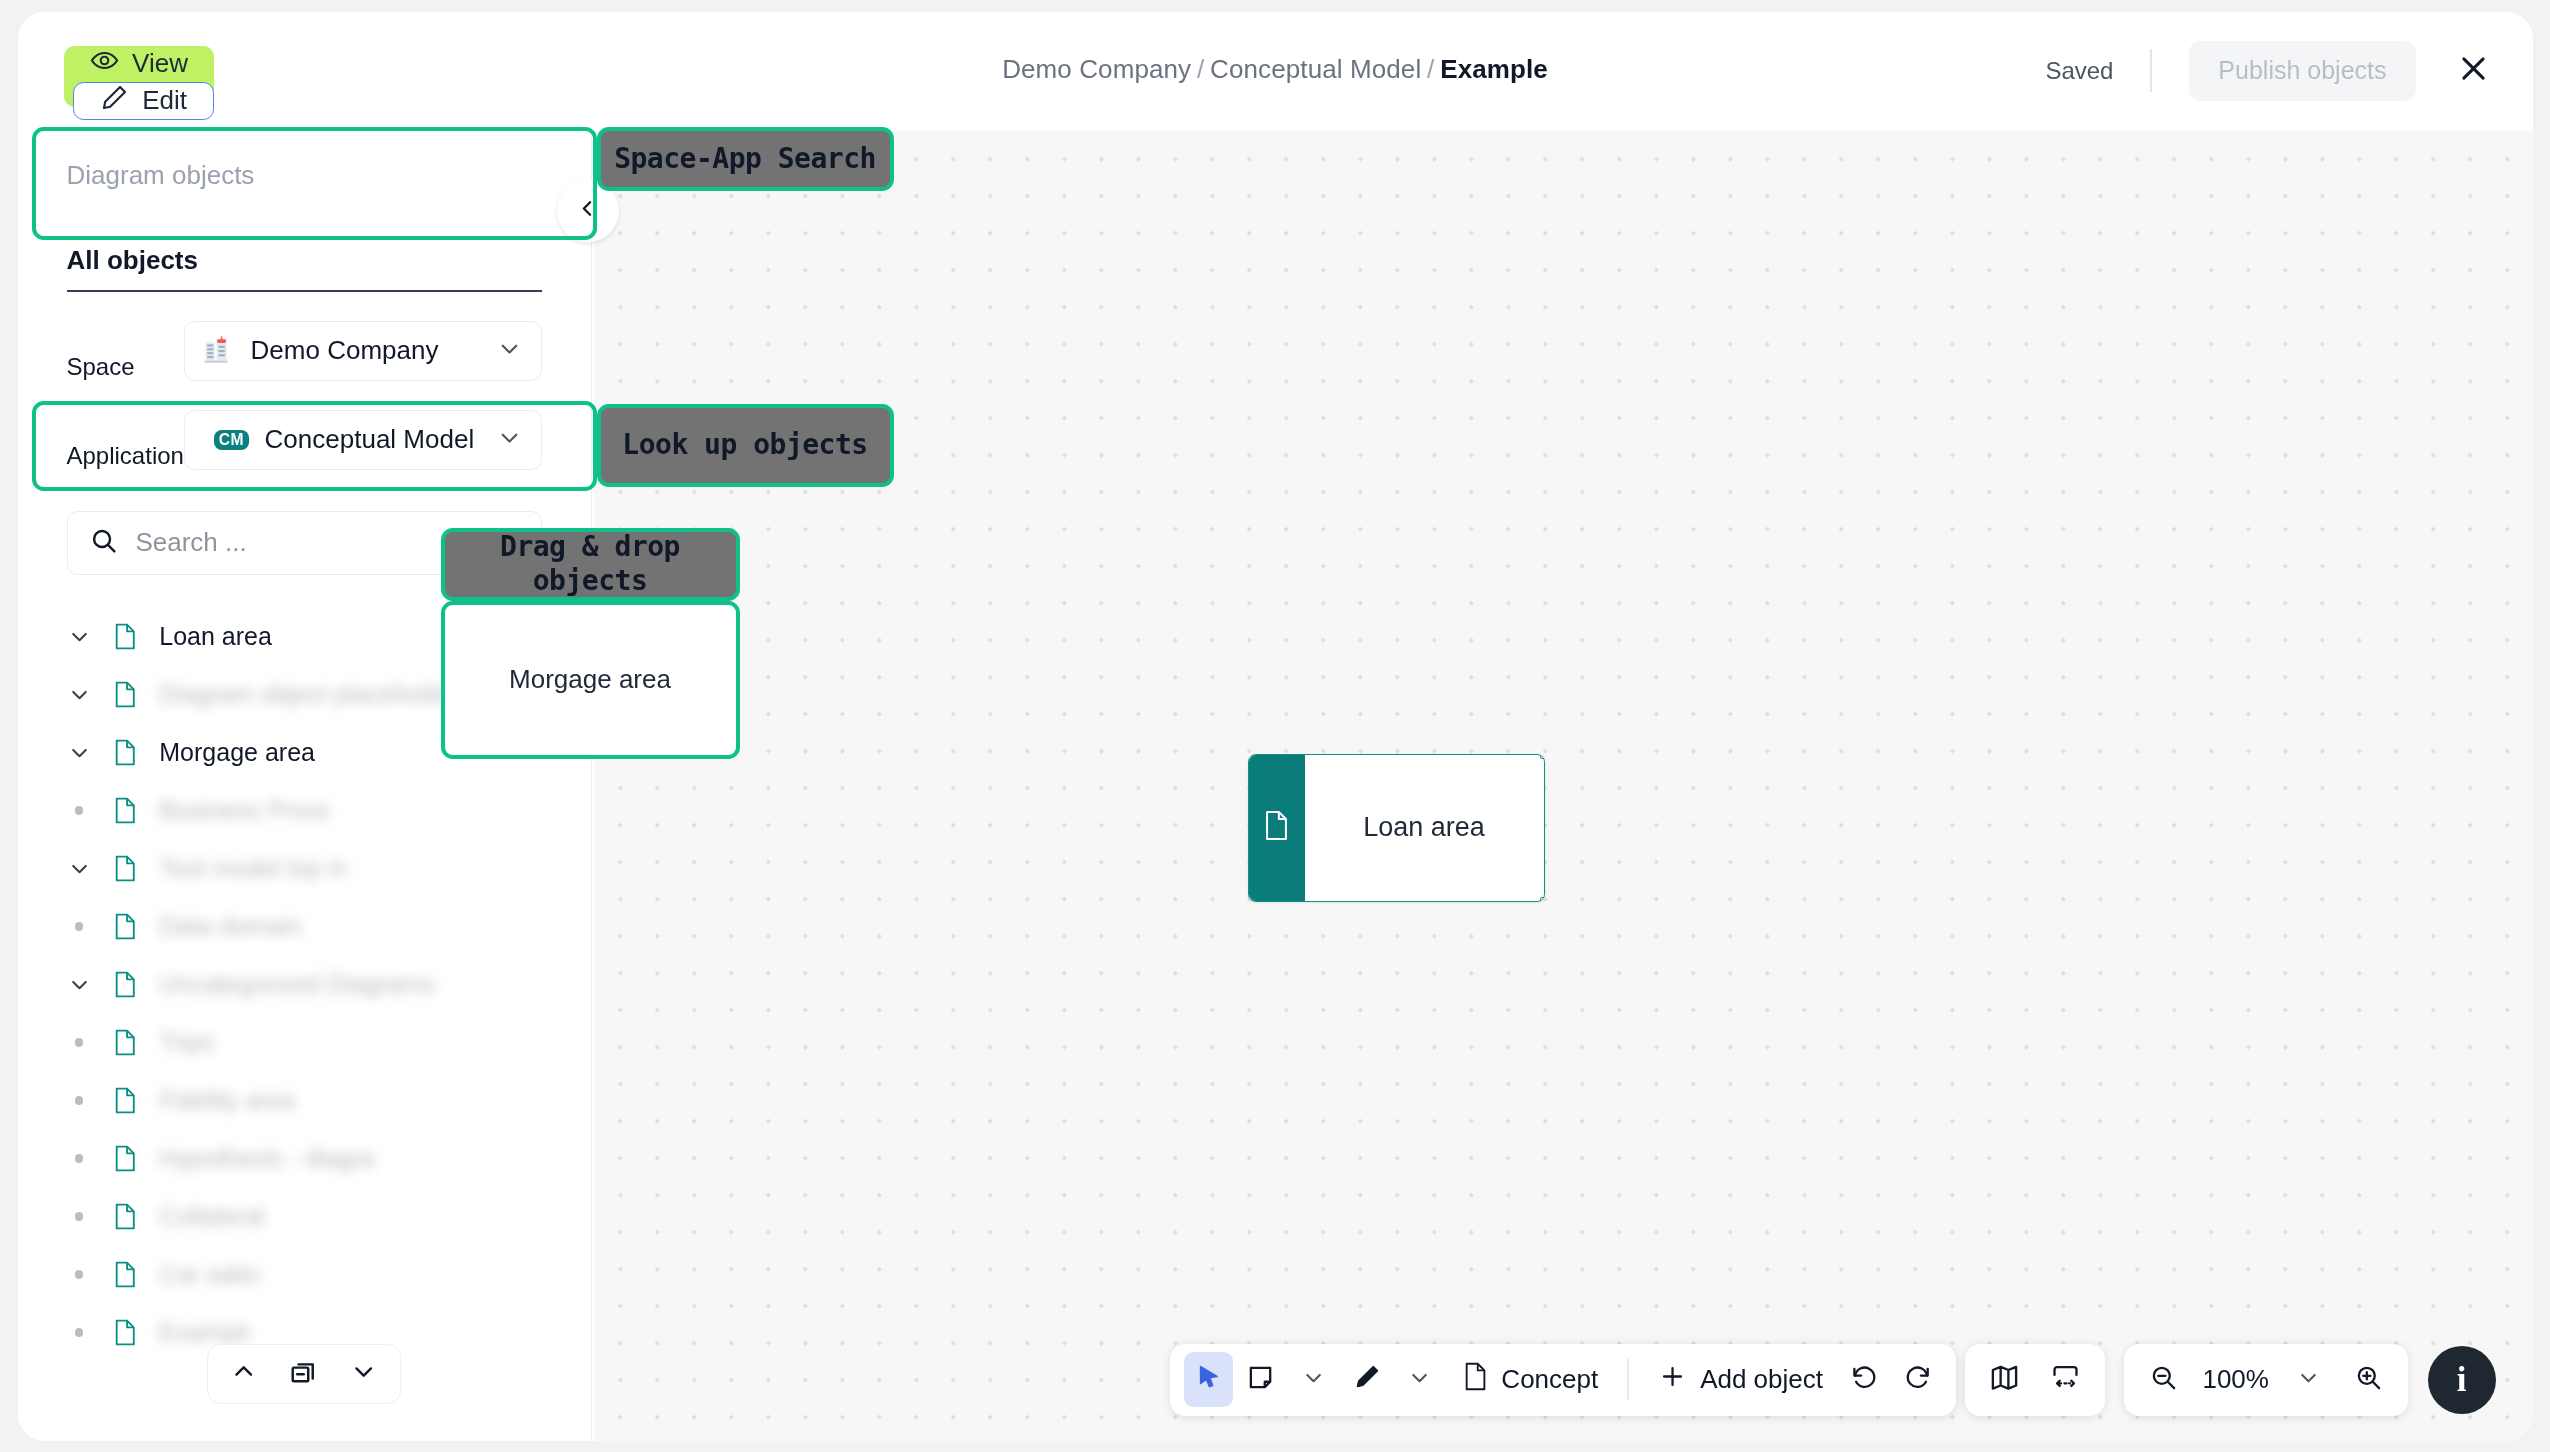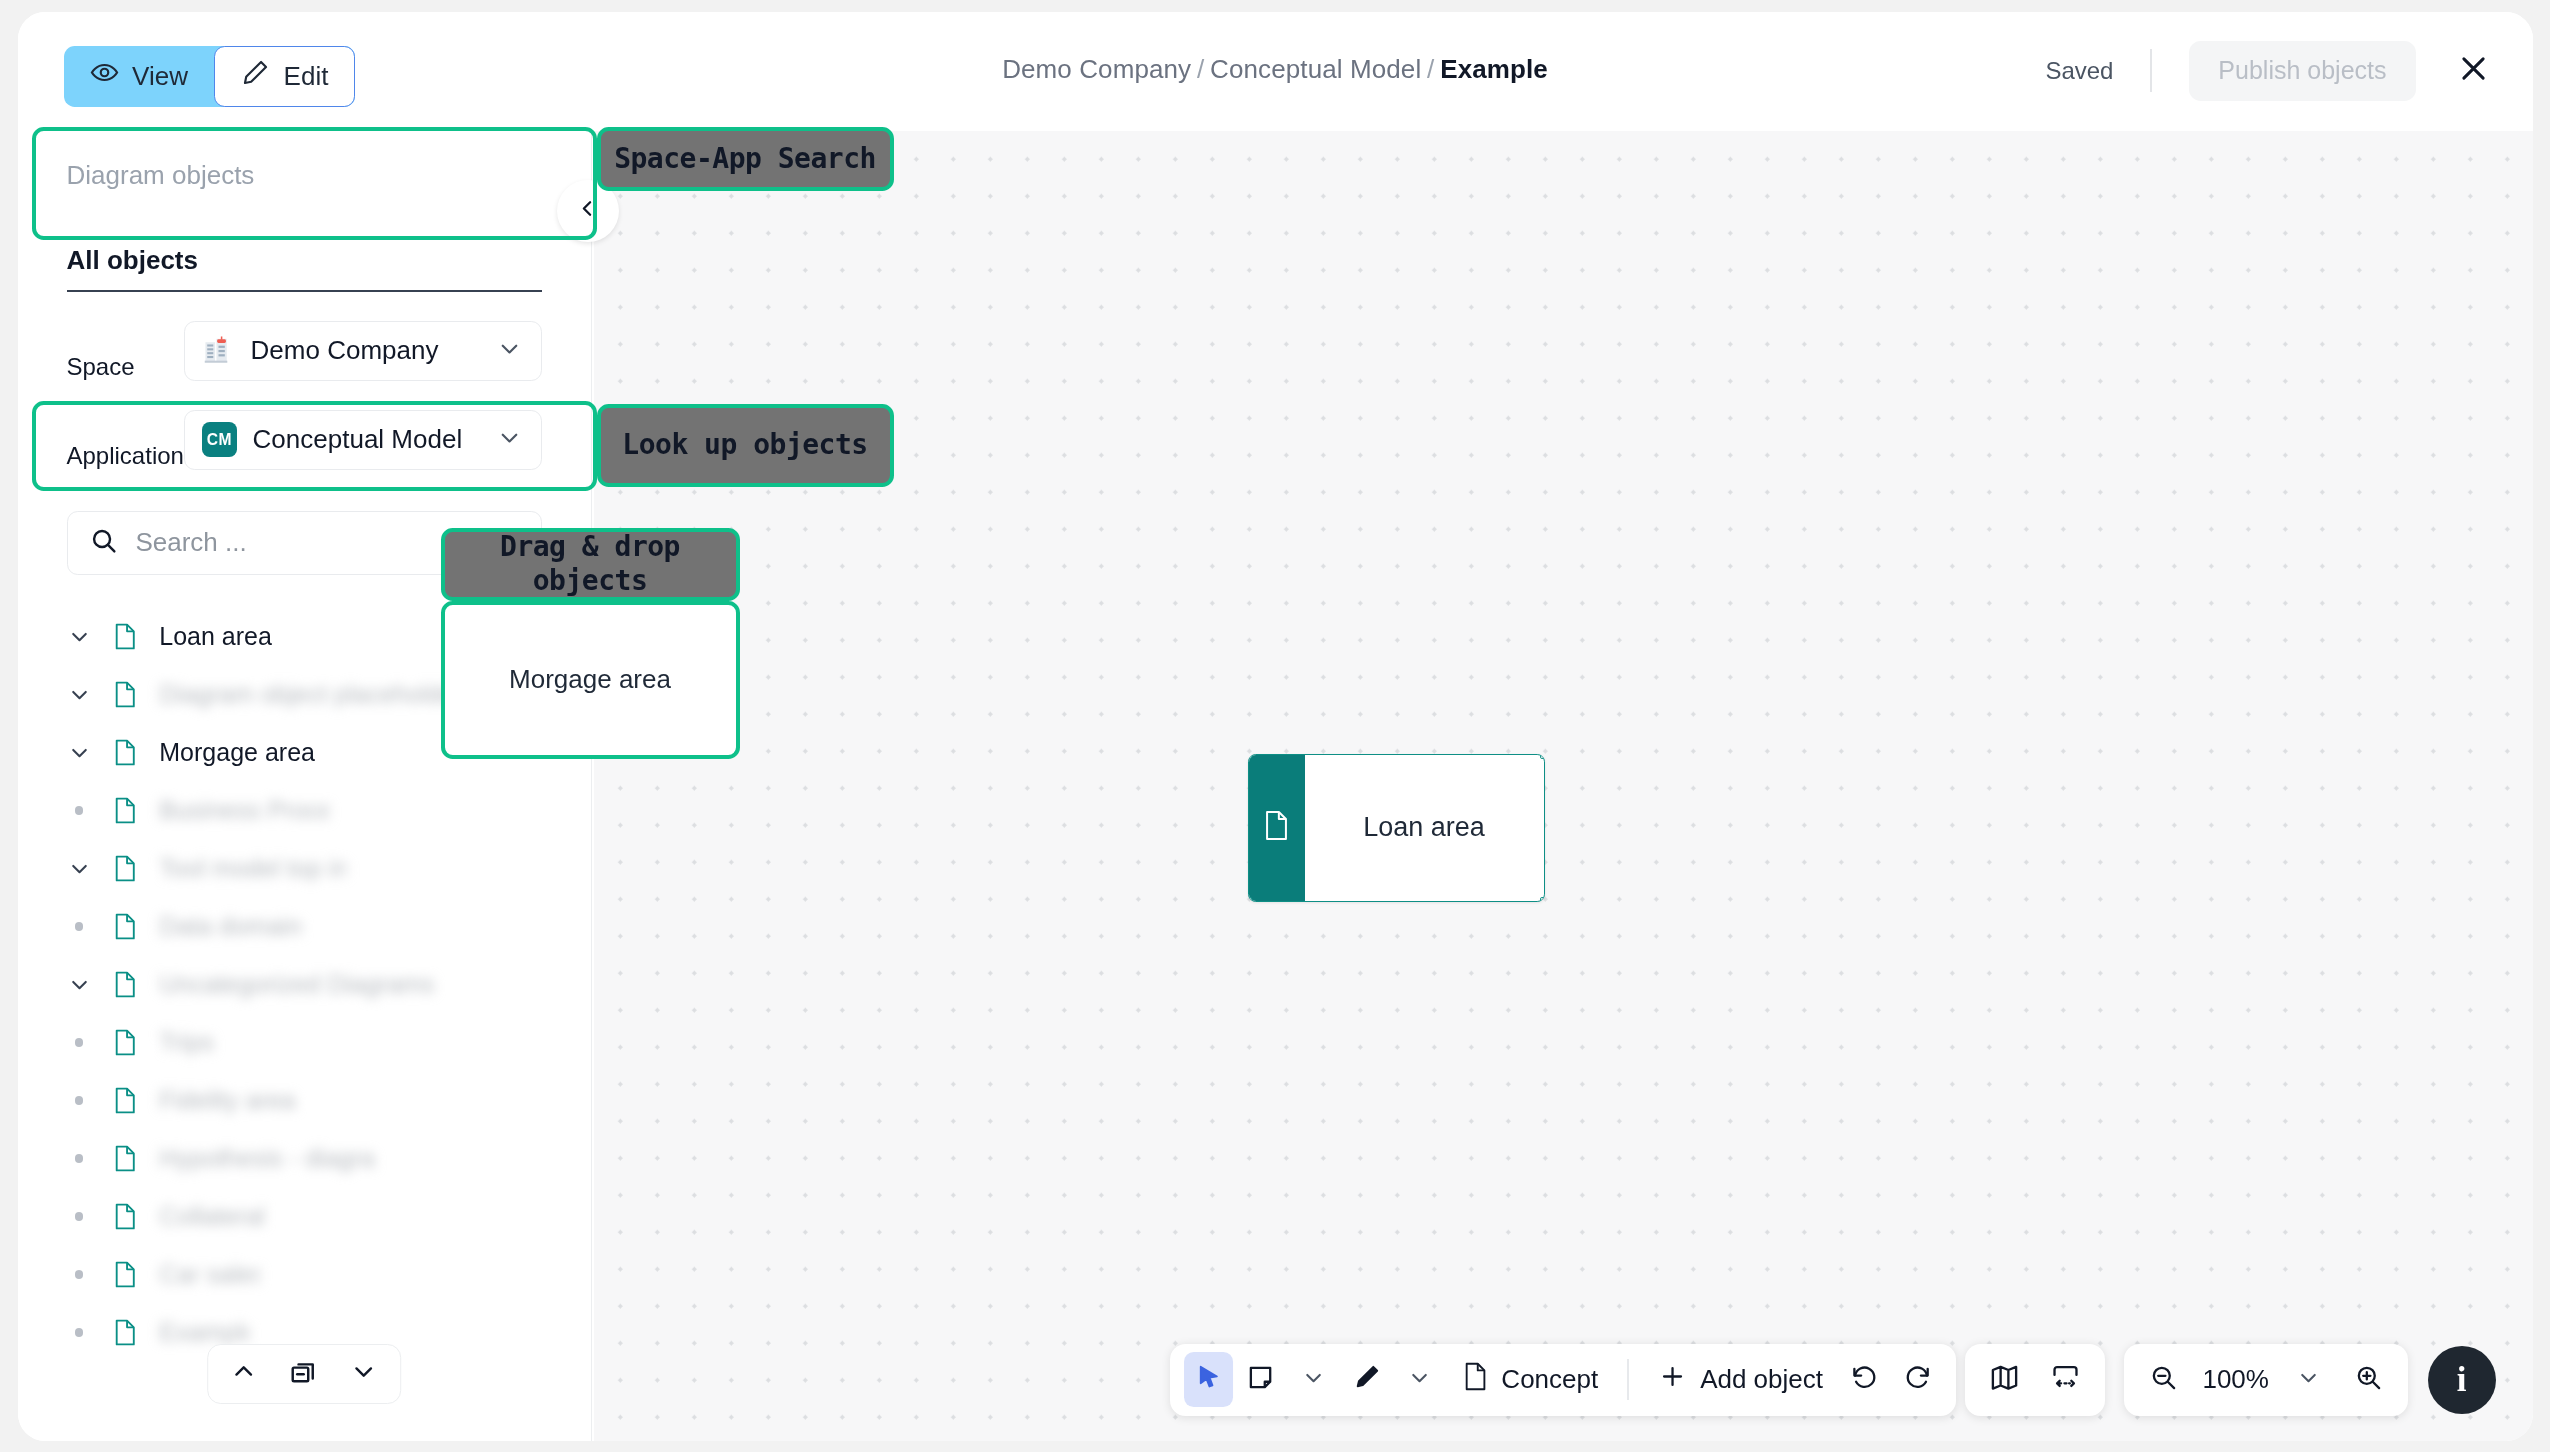--- a/index.html
+++ b/index.html
@@ -20,21 +20,21 @@
 
   
   #header {
     position: absolute; left: 0; top: 0; width: 100%; height: 119px;
     background: #ffffff;
     display: flex; align-items: center;
   }
   .viewedit {
     position: absolute; left: 46px; top: 34px;
     display: flex; align-items: flex-end;
-    background: #7dd3fc; border-radius: 10.7px; height: 61px;
+    background: #bef264; border-radius: 10.7px; height: 61px; flex-direction: column;
   }
   .ve-btn {
     display: flex; align-items: center; gap: 13.6px;
     height: 61px; padding: 0 26px;
     font-size: 26px; color: #1f2937; border-radius: 10.7px;
     cursor: pointer;
   }
   .ve-btn.active {
     background: #ffffff; border: 1.9px solid #4f86ea;
   }
@@ -81,24 +81,25 @@
   .field-label { width: 117px; font-size: 24px; color: #111827; }
   .field-select {
     flex: 1; height: 60px; border: 1.9px solid #e9ebee; border-radius: 10.7px;
     display: flex; align-items: center; padding: 0 17.5px; gap: 15.6px;
     background: #fff; cursor: pointer;
   }
   .field-select .txt { flex: 1; font-size: 26px; color: #111827; }
 
   .space-ico { width: 33px; height: 33px; position: relative; }
   .cm-ico {
-    width: 35px; height: 35px; border-radius: 7.8px; background: #0a8080;
+    width: 35px; height: 20px; border-radius: 7.8px; background: #0a8080;
     color: #fff; font-size: 15.6px; font-weight: bold;
     display: flex; align-items: center; justify-content: center;
     letter-spacing: 0.5px;
+    margin-left: 12px;
   }
 
   .search-wrap { padding: 0 49px; margin-top: 41px; }
   .search-box {
     height: 64px; border: 1.9px solid #e9ebee; border-radius: 10.7px;
     display: flex; align-items: center; gap: 17.5px; padding: 0 21.4px;
     background: #fff;
     margin-top: 20px;
   }
   .search-box input {

